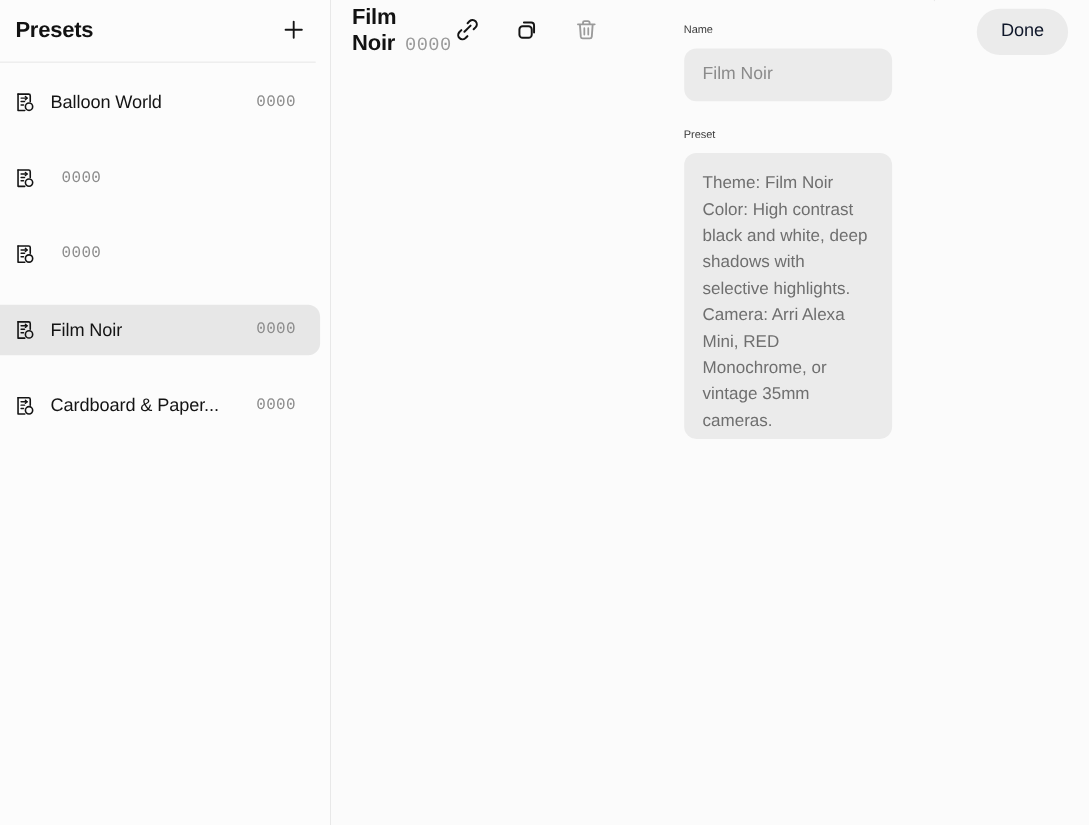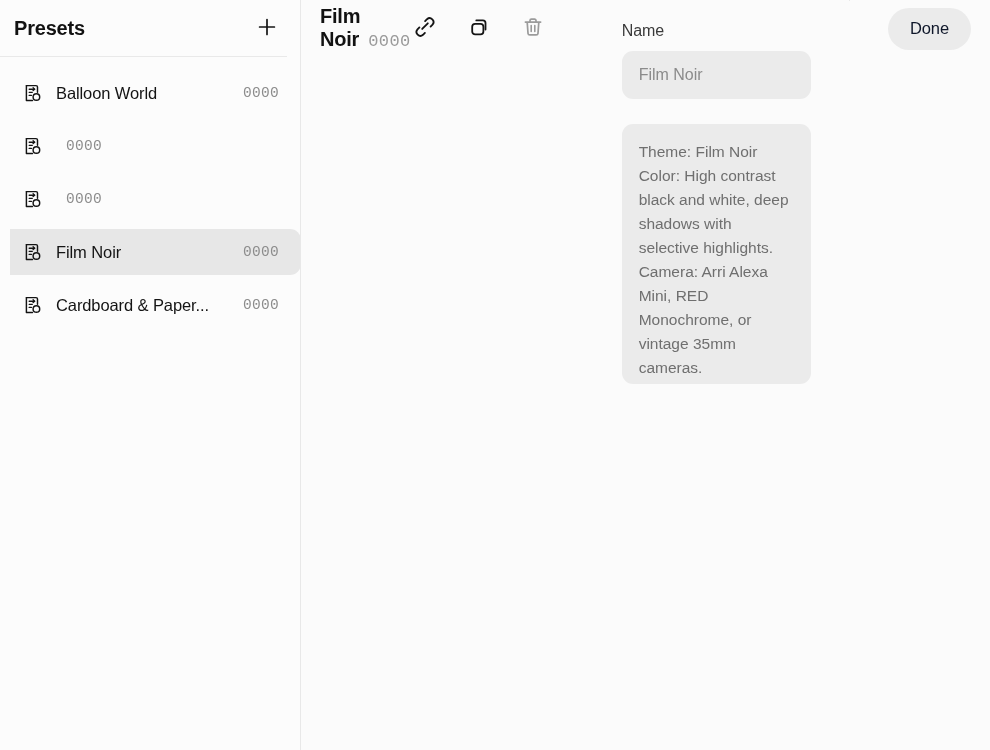--- a/index.html
+++ b/index.html
@@ -69,24 +69,23 @@
     height: 1px;
     background: #e9e9e9;
     margin: 0 14px 0 0;
     width: 287px;
   }
 
   .preset-list {
     padding-top: 13px;
     display: flex;
     flex-direction: column;
-    gap: 0px;
+    gap: 16px;
     flex: 1 1 auto;
     overflow-y: auto;
-    margin-left: 10px;
   }
 
   .preset-item {
     height: 46px;
     display: flex;
     align-items: center;
     padding: 0 22px 0 12px;
     width: 291px;
     border-top-right-radius: 11px;
     border-bottom-right-radius: 11px;
@@ -185,21 +184,21 @@
     margin: 0 19px;
   }
 
   .detail-body {
     flex: 1 1 auto;
     padding: 22px 19px 0 19px;
     overflow-y: auto;
   }
 
   .field-label {
-    font-size: 16px;
+    font-size: 10px;
     color: #3a3a3a;
     margin-bottom: 11px;
     letter-spacing: -0.05px;
   }
 
   .name-input {
     width: 100%;
     height: 48px;
     background: #ebebeb;
     border: none;
@@ -392,20 +391,21 @@
 
     <div class="detail-header-divider"></div>
 
     <div class="detail-body">
 
       <div class="field-label">Name</div>
       <input class="name-input" type="text" placeholder="Film Noir" style="">
 
       <div class="section-gap"></div>
 
+      <div class="field-label">Preset</div>
       <textarea class="preset-textarea" style="">Theme: Film Noir
 Color: High contrast black and white, deep shadows with selective highlights.
 Camera: Arri Alexa Mini, RED Monochrome, or vintage 35mm cameras.
 Film Stock: Ilford HP5, Kodak Double-X, or high-contrast digital monochrome settings.
 Lighting: Low key, chiaroscuro lighting with hard shadows, venetian blind effects, and strong backlighting.
 Vibe: Moody, mysterious, suspenseful</textarea>
     </div>
 
     <div class="detail-footer-divider"></div>
 

